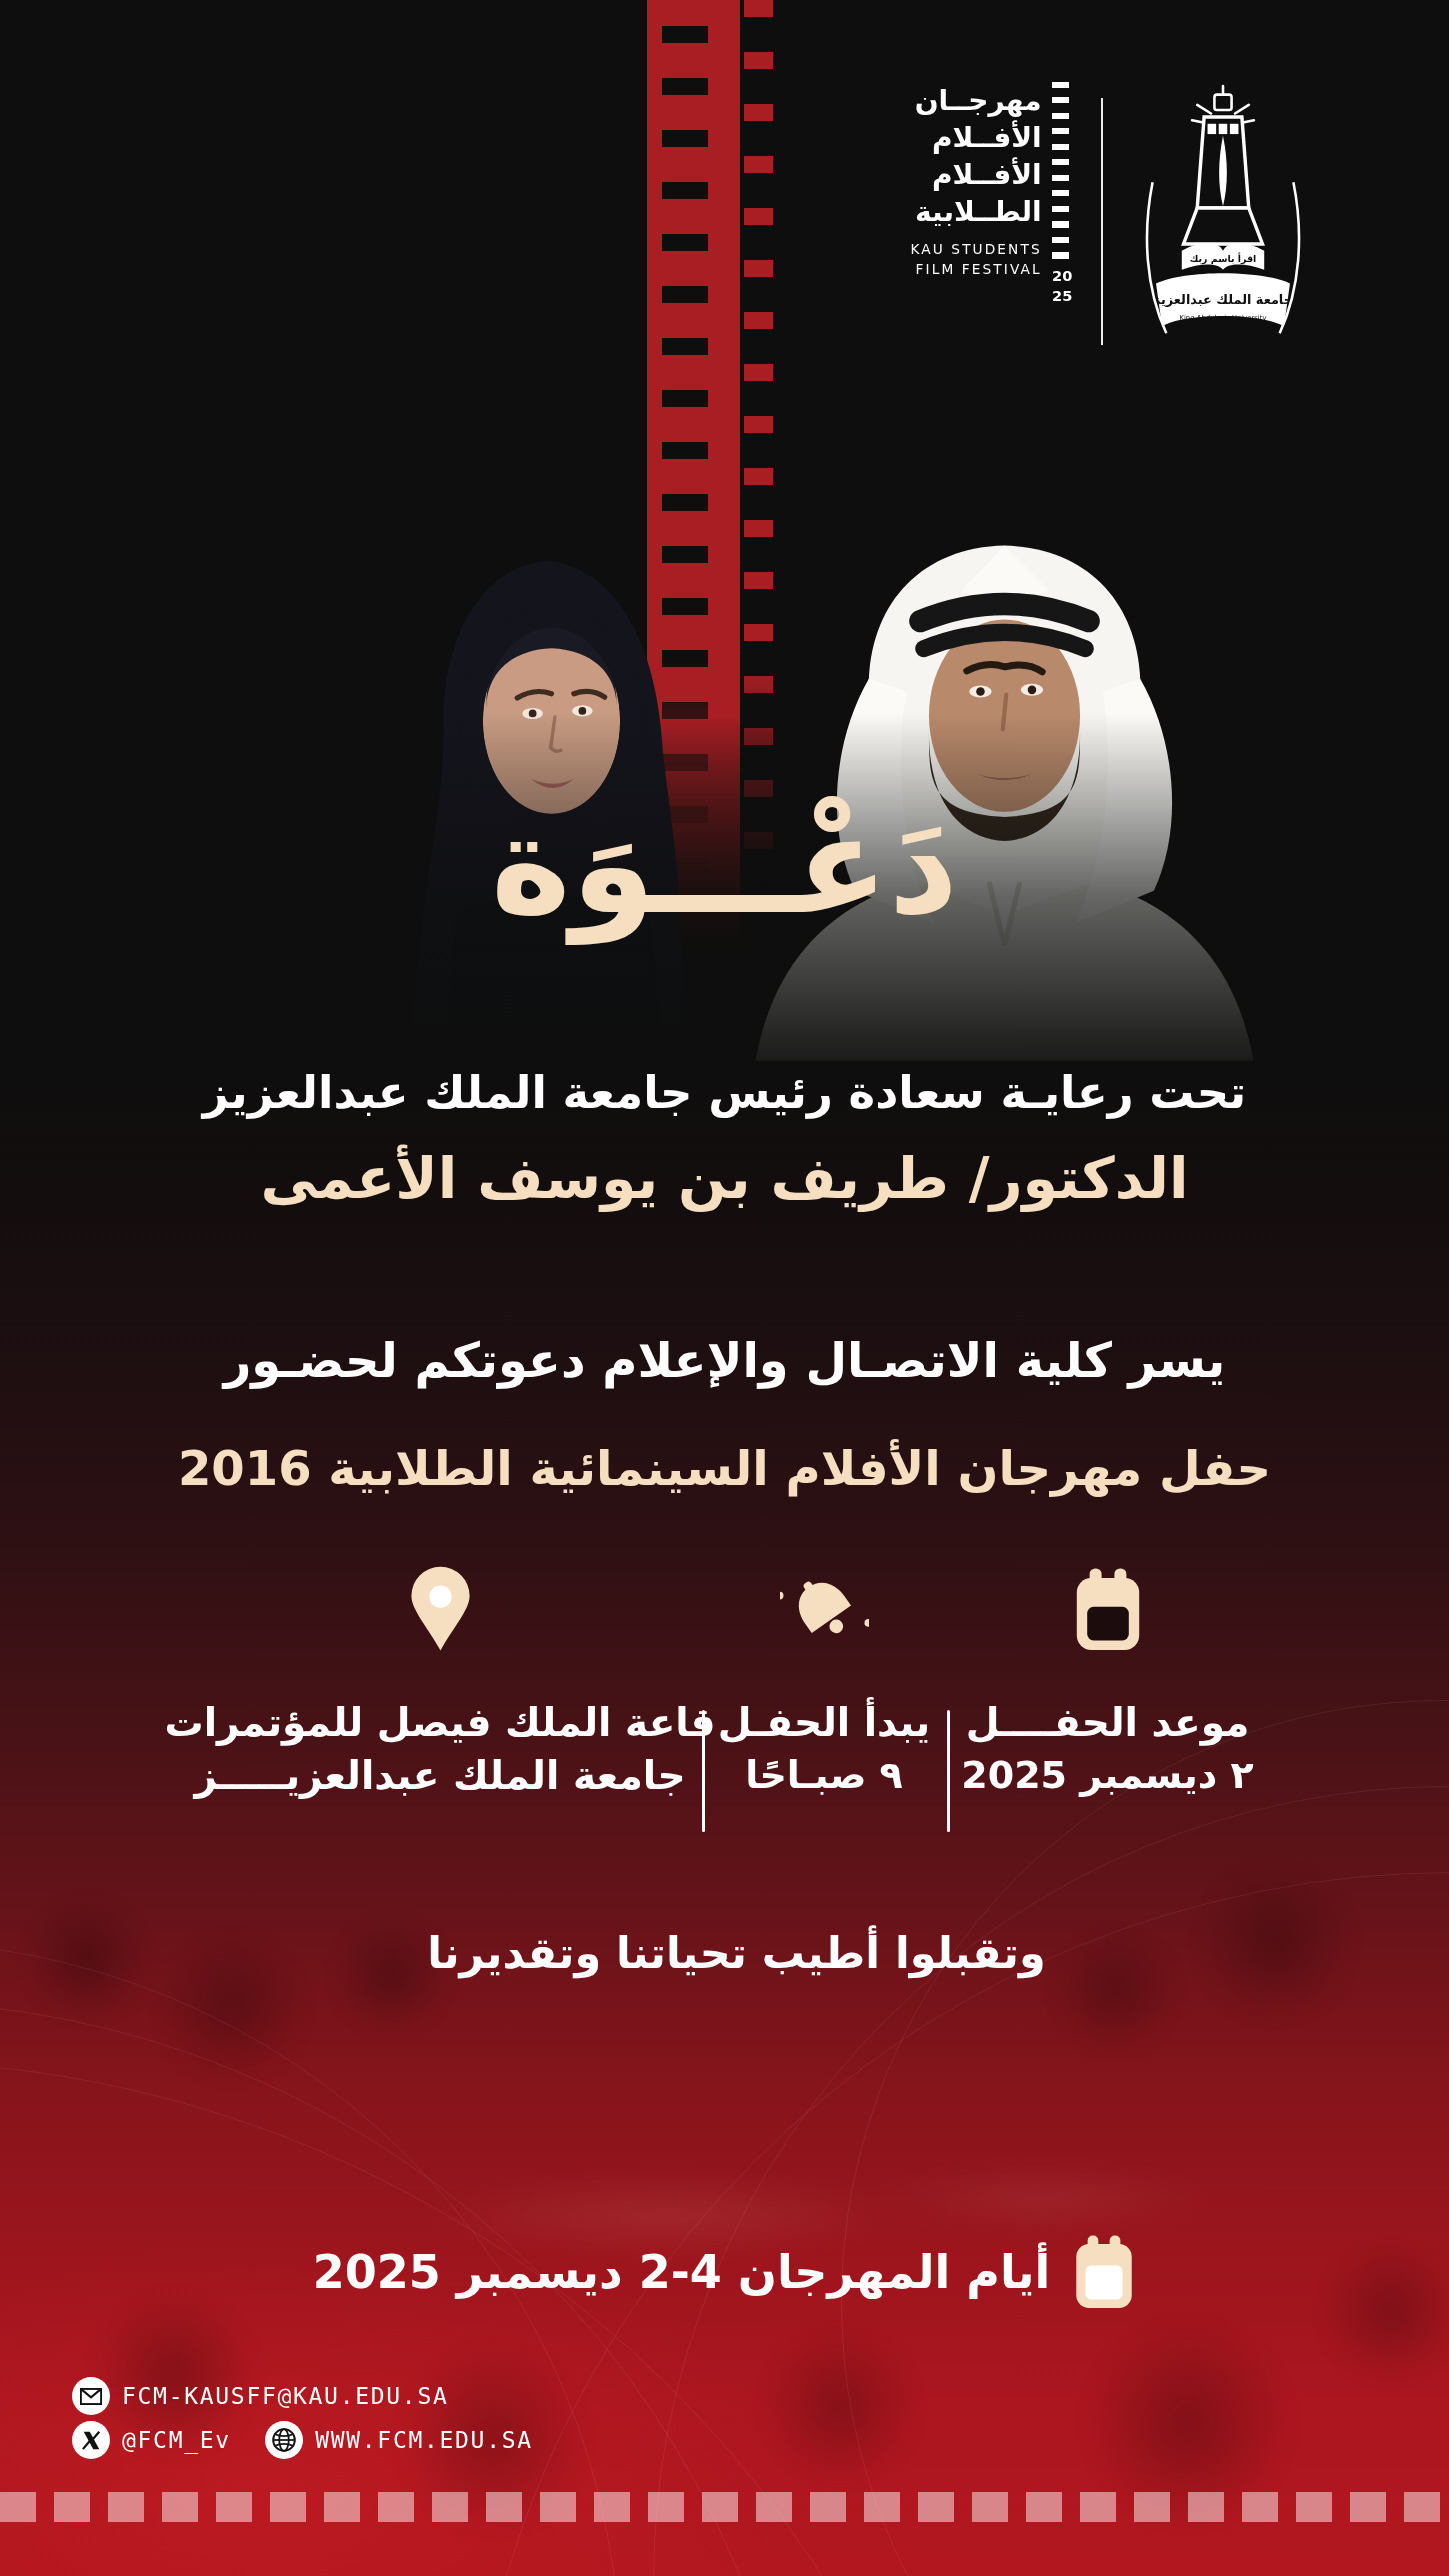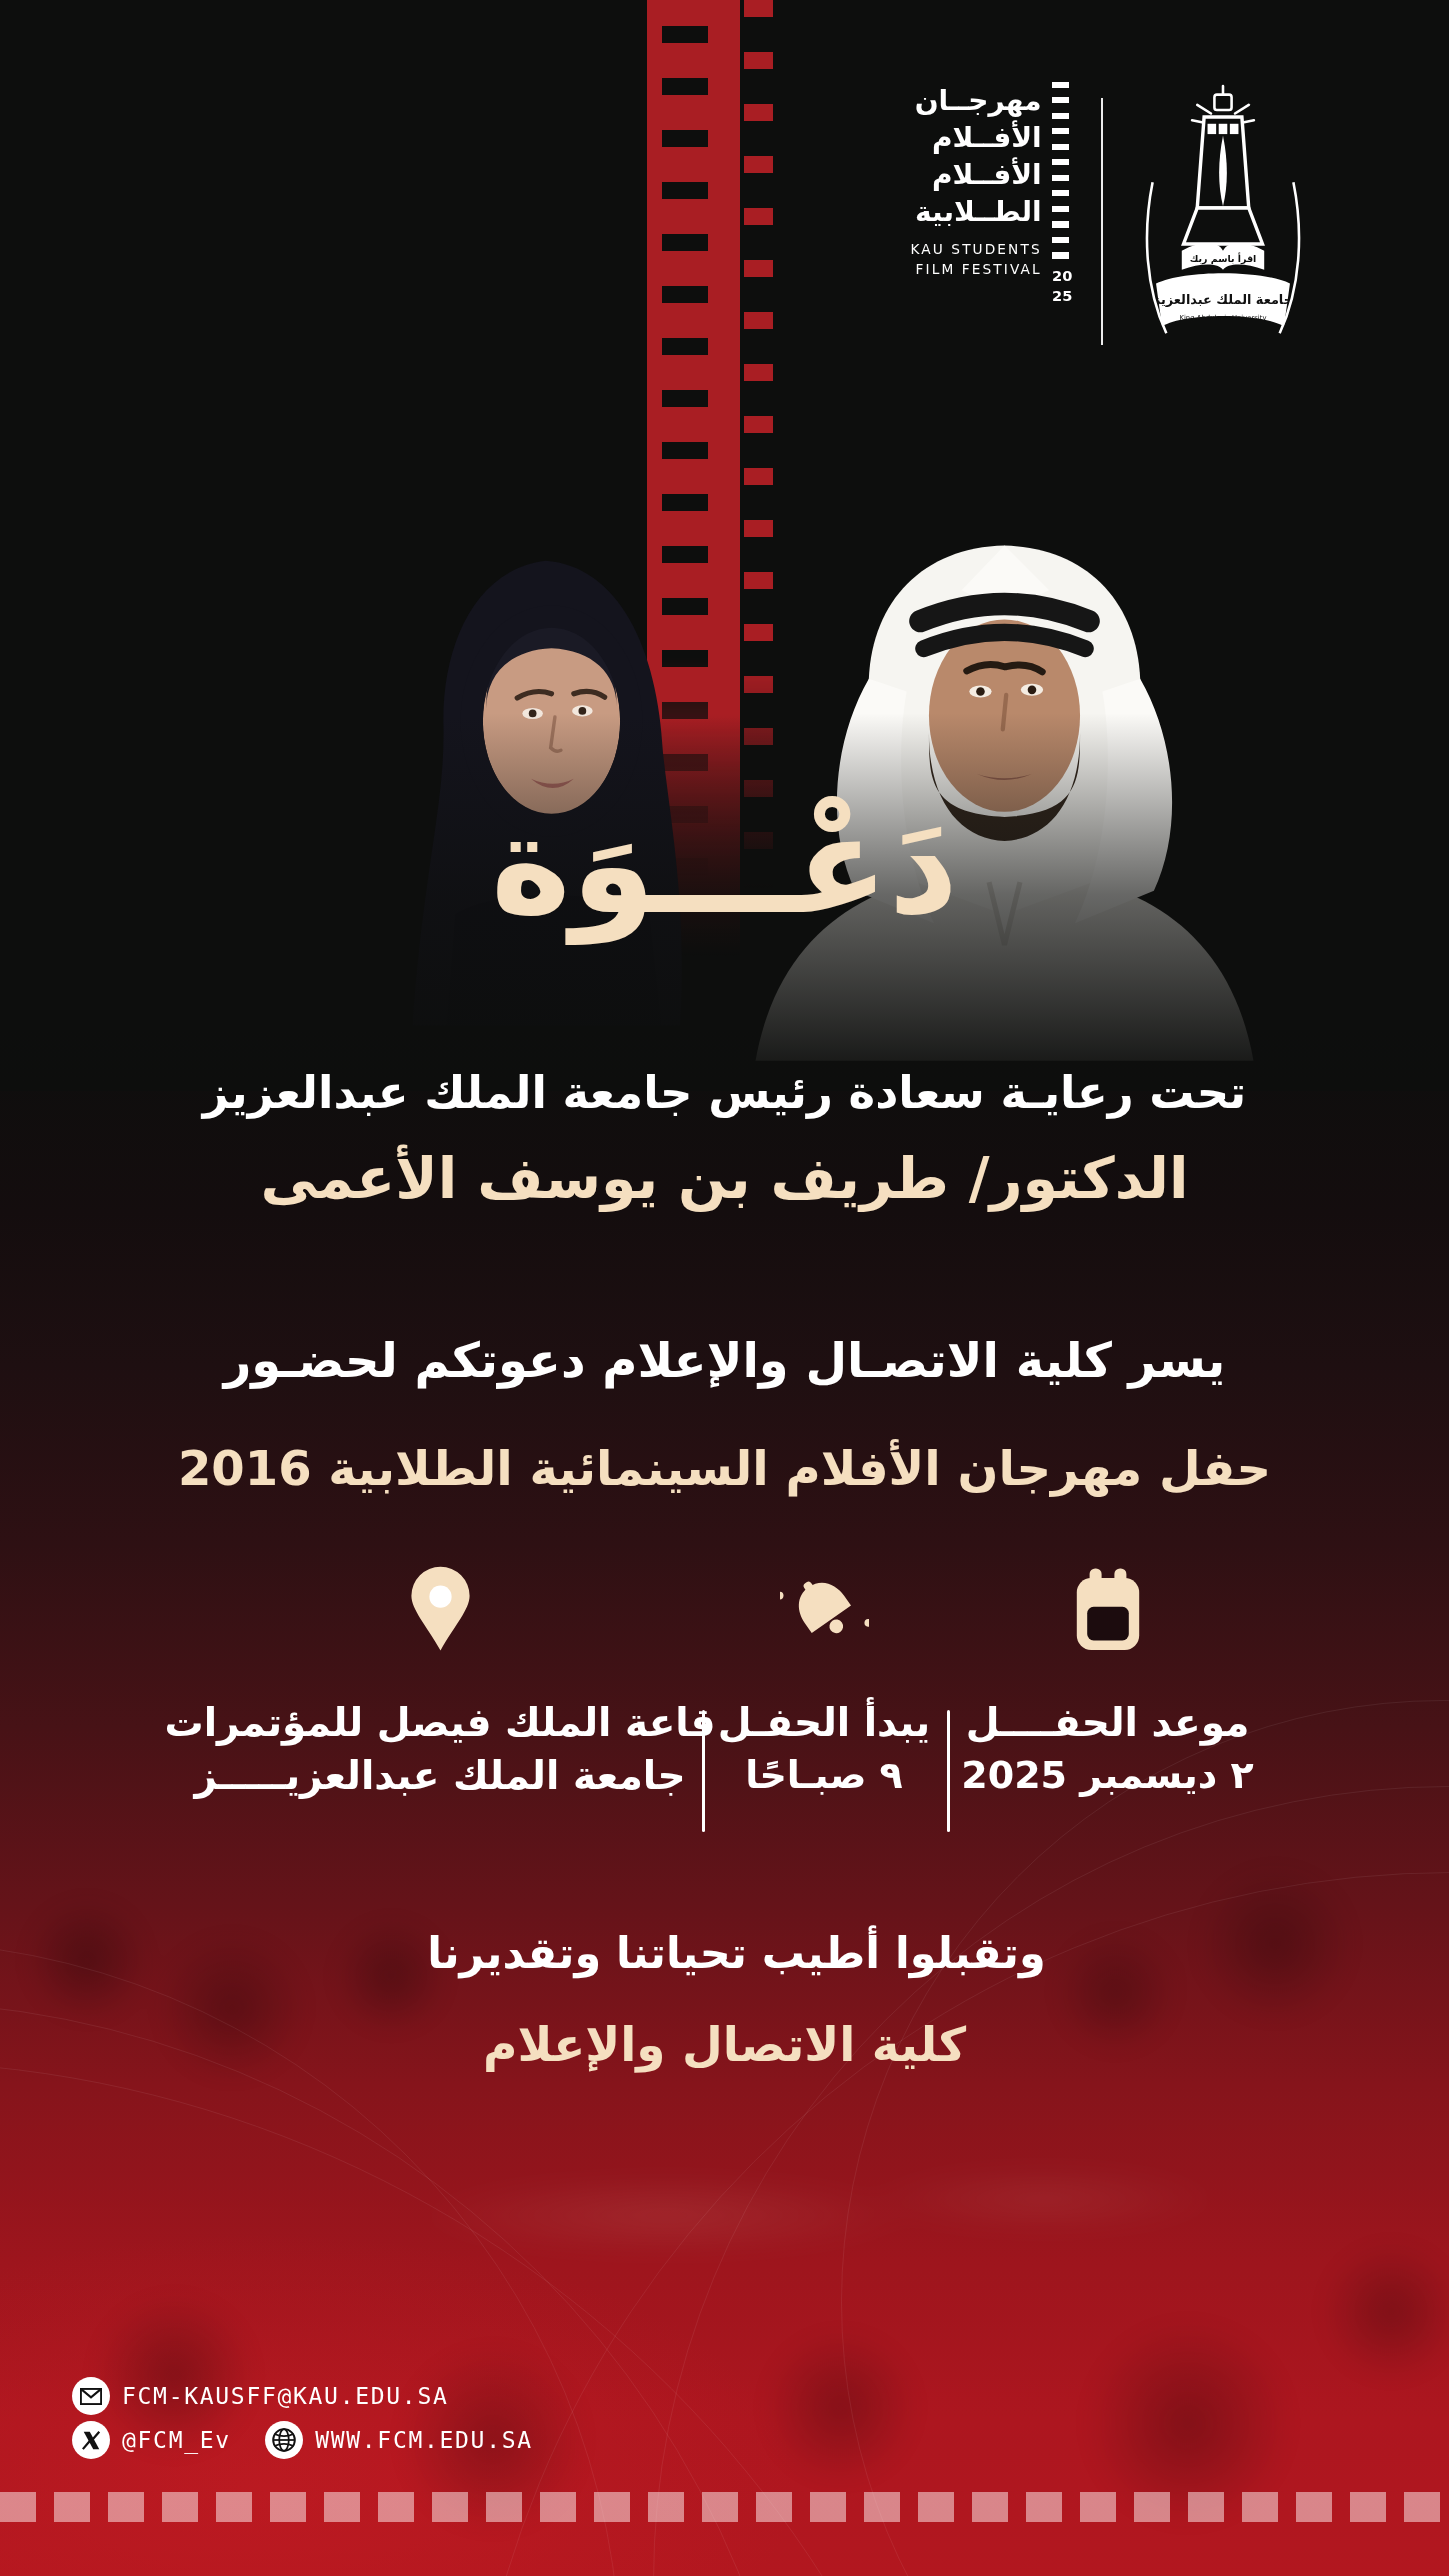--- a/index.html
+++ b/index.html
@@ -240,23 +240,31 @@
       </svg>
     </div>
     <div class="dlabel">قاعة الملك فيصل للمؤتمرات</div>
     <div class="dvalue" style="font-size:39px;">جامعة الملك عبدالعزيـــــز</div>
   </div>
 
   <div class="vdiv v1"></div>
   <div class="vdiv v2"></div>
 
   <div class="ctext closing">وتقبلوا أطيب  تحياتنا وتقديرنا</div>
-  <div class="ctext signature">كلية الاتصال والإعلام</div>
-
-
+
+
+  <div class="days-row">
+    <svg width="64" height="77" viewBox="0 0 90 104">
+      <rect x="22" y="0" width="15" height="20" rx="7" fill="#f5dfc0"></rect>
+      <rect x="53" y="0" width="15" height="20" rx="7" fill="#f5dfc0"></rect>
+      <rect x="6" y="12" width="78" height="90" rx="18" fill="#f5dfc0"></rect>
+      <rect x="19" y="42" width="52" height="48" rx="8" fill="#ffffff"></rect>
+    </svg>
+    <div class="days-text">أيام المهرجان 4-2 ديسمبر 2025</div>
+  </div>
 
   <div class="contact-row row1">
     <div class="cicon">
       <svg width="22" height="17" viewBox="0 0 26 20">
         <rect x="1" y="1" width="24" height="18" fill="none" stroke="#111" stroke-width="2.4"></rect>
         <path d="M1,1 L13,11 L25,1" fill="none" stroke="#111" stroke-width="2.4"></path>
       </svg>
     </div>
     <div class="ctxt">FCM-KAUSFF@KAU.EDU.SA</div>
   </div>

